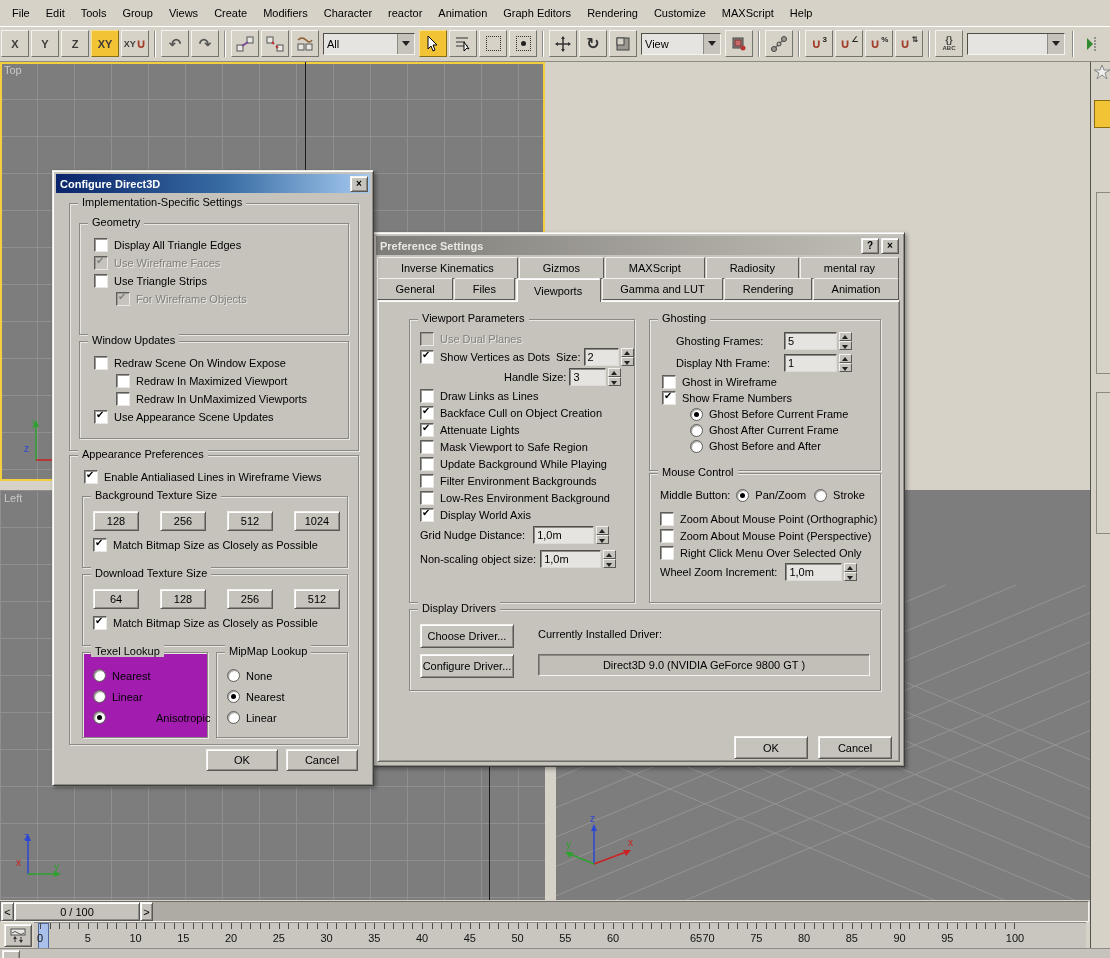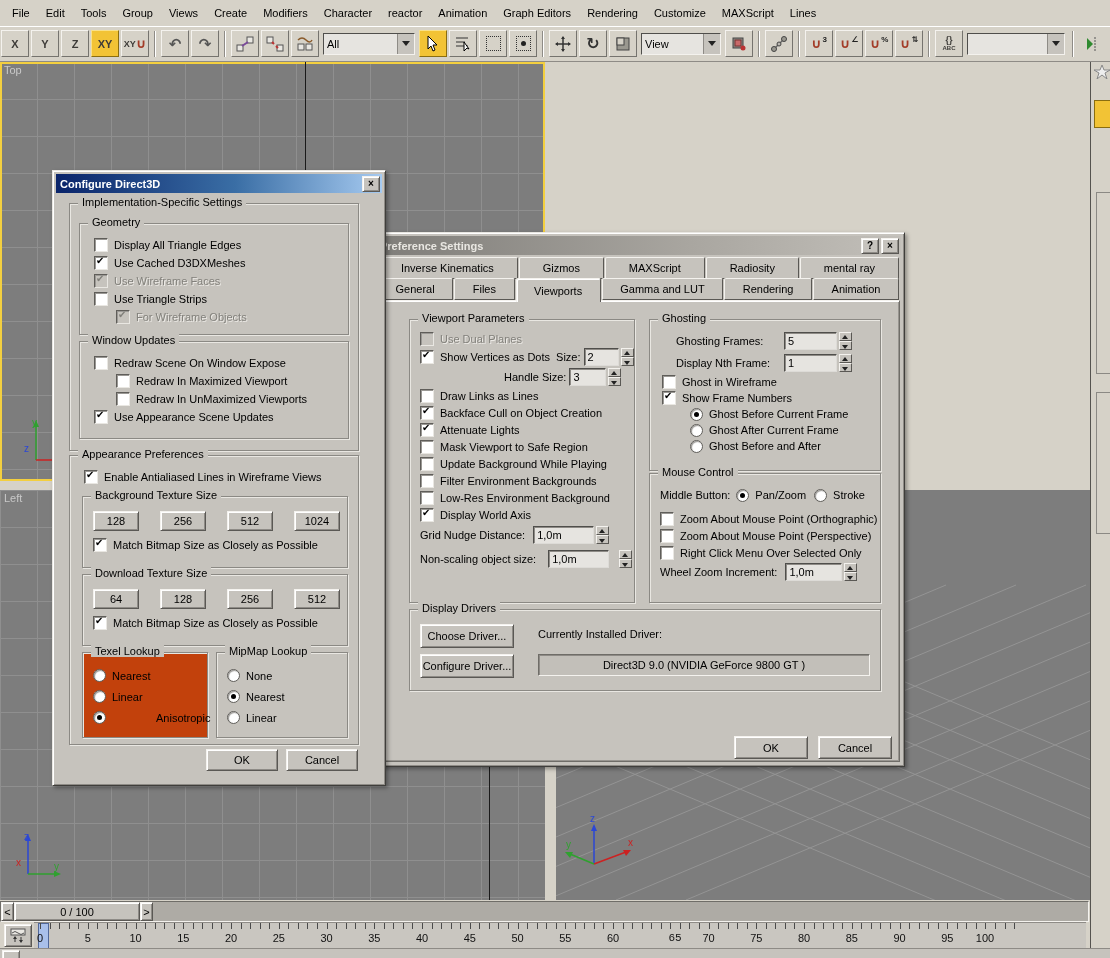--- a/index.html
+++ b/index.html
@@ -89,21 +89,21 @@
       <span class="menu-item">Views</span>
       <span class="menu-item">Create</span>
       <span class="menu-item">Modifiers</span>
       <span class="menu-item">Character</span>
       <span class="menu-item">reactor</span>
       <span class="menu-item">Animation</span>
       <span class="menu-item">Graph Editors</span>
       <span class="menu-item">Rendering</span>
       <span class="menu-item">Customize</span>
       <span class="menu-item">MAXScript</span>
-      <span class="menu-item">Lines</span>
+      <span class="menu-item">Help</span>
   </div>
 
   <div id="toolbar">
     <div class="tbtn">X</div>
     <div class="tbtn">Y</div>
     <div class="tbtn">Z</div>
     <div class="tbtn yellow">XY</div>
     <div class="tbtn" style="font-size:9px;">
         <span>XY</span>
         <span class="magnet">∪</span>
@@ -397,21 +397,21 @@
         <div class="frow" style="height:24px;">
           <span class="lb">Grid Nudge Distance:</span>
           <span class="field" style="width:56px;margin-left:8px;">
               <span>1,0m</span>
             </span>
           <span class="spin">
               <span class="sb up"></span>
               <span class="sb dn"></span>
             </span>
         </div>
-        <div class="frow" style="height:24px;gap:8px;">
+        <div class="frow" style="height:24px;">
           <span class="lb">Non-scaling object size:</span>
           <span class="field" style="width:56px;margin-left:4px;">
               <span>1,0m</span>
             </span>
           <span class="spin">
               <span class="sb up"></span>
               <span class="sb dn"></span>
             </span>
         </div>
       </div>
@@ -519,42 +519,38 @@
     </div>
 
     <div class="btn abs" style="left:361px;top:503px;width:72px;height:21px;">
         <span>OK</span>
       </div>
     <div class="btn abs" style="left:445px;top:503px;width:72px;height:21px;">
         <span>Cancel</span>
       </div>
   </div>
 
-  <div class="dlg" style="left:52px;top:170px;width:320px;height:614px;z-index:20;padding-left:12px;">
+  <div class="dlg" style="left:52px;top:170px;width:320px;height:614px;z-index:20;">
     <div class="tb-active">
       <span>Configure Direct3D</span>
       <span class="titlebtns">
         <span class="btn wbtn">×</span>
       </span>
     </div>
 
     <div class="groupbox" style="left:16px;top:32px;width:288px;height:246px;">
       <span class="legend">Implementation-Specific Settings</span>
     </div>
 
     <div class="groupbox" style="left:26px;top:52px;width:268px;height:110px;background:#c6c3bd;">
       <span class="legend">Geometry</span>
       <div style="padding:12px 0 0 14px;">
         <div class="row">
             <span class="cb"></span>
             <span class="lb">Display All Triangle Edges</span>
-          </div>
-          <div class="row">
-            <span class="cb on"></span>
-            <span class="lb">Use Cached D3DXMeshes</span>
           </div>
           <div class="row dis">
             <span class="cb on dis"></span>
             <span class="lb">Use Wireframe Faces</span>
           </div>
           <div class="row">
             <span class="cb"></span>
             <span class="lb">Use Triangle Strips</span>
           </div>
           <div class="row dis" style="padding-left: 22px;">
@@ -615,21 +611,21 @@
             <div class="btn" style="width:44px;height:18px;">128</div>
             <div class="btn" style="width:44px;height:18px;">256</div>
             <div class="btn" style="width:44px;height:18px;">512</div>
         </div>
         <div class="row" style="padding-left:10px;margin-top:5px;">
           <span class="cb on"></span>
           <span class="lb">Match Bitmap Size as Closely as Possible</span>
         </div>
       </div>
 
-      <div class="groupbox" style="left:12px;top:196px;width:124px;height:84px;background:#c2410c;">
+      <div class="groupbox" style="left:12px;top:196px;width:124px;height:84px;background:#a21caf;">
         <span class="legend">Texel Lookup</span>
         <div style="padding:12px 0 0 10px;">
           <div class="row" style="height:21px;">
               <span class="radio"></span>
               <span class="lb">Nearest</span>
             </div>
             <div class="row" style="height:21px;">
               <span class="radio"></span>
               <span class="lb">Linear</span>
             </div>
@@ -794,25 +790,25 @@
       <span class="tlabel" style="left: 149.25px;">15</span>
       <span class="tlabel" style="left: 197px;">20</span>
       <span class="tlabel" style="left: 244.75px;">25</span>
       <span class="tlabel" style="left: 292.5px;">30</span>
       <span class="tlabel" style="left: 340.25px;">35</span>
       <span class="tlabel" style="left: 388px;">40</span>
       <span class="tlabel" style="left: 435.75px;">45</span>
       <span class="tlabel" style="left: 483.5px;">50</span>
       <span class="tlabel" style="left: 531.25px;">55</span>
       <span class="tlabel" style="left: 579px;">60</span>
-      <span class="tlabel" style="left: 641px; font-family: Liberation Mono, monospace;">65</span>
+      <span class="tlabel" style="left: 662px;">65</span>
       <span class="tlabel" style="left: 674.5px;">70</span>
       <span class="tlabel" style="left: 722.25px;">75</span>
       <span class="tlabel" style="left: 770px;">80</span>
       <span class="tlabel" style="left: 817.75px;">85</span>
       <span class="tlabel" style="left: 865.5px;">90</span>
       <span class="tlabel" style="left: 913.25px;">95</span>
-      <span class="tlabel" style="left: 951px;">100</span>
+      <span class="tlabel" style="left: 981px;">100</span>
     </div>
   <div class="abs" style="left:0;top:948px;width:1110px;height:10px;background:#c6c3bd;border-top:1px solid #8e8b86;"></div>
   <div class="abs raised" style="left:2px;top:950px;width:16px;height:8px;"></div>
 
 </div>
 
 </body></html>

